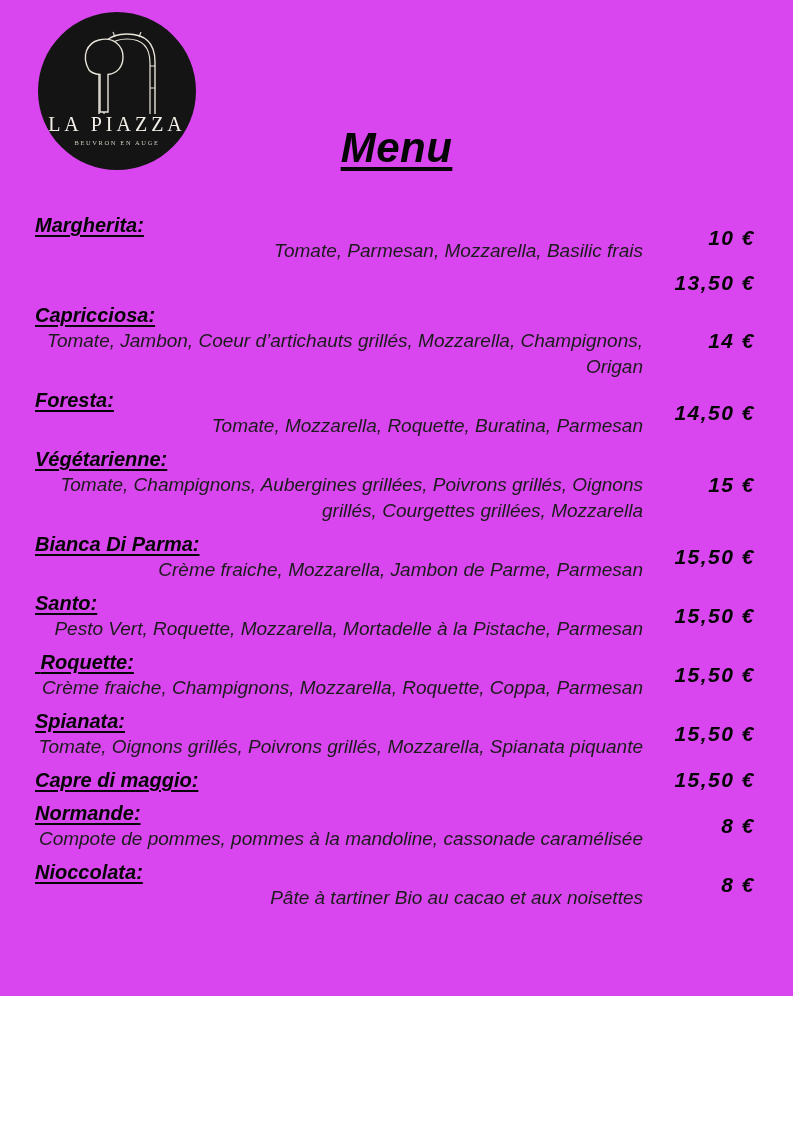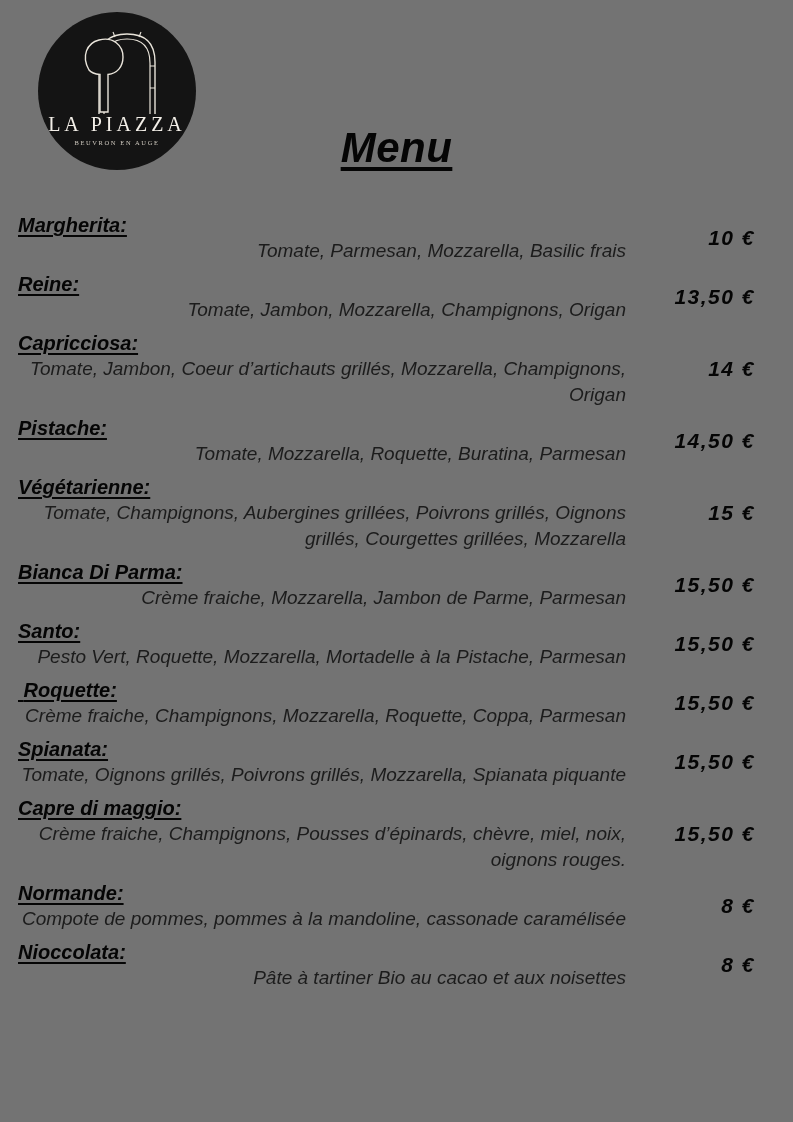--- a/index.html
+++ b/index.html
@@ -1,22 +1,22 @@
 <!DOCTYPE html>
 <html><head>
 <meta charset="utf-8">
 <style>
   * { margin: 0; padding: 0; box-sizing: border-box; }
   html, body { background: #ffffff; }
   .page {
     position: relative;
     width: 793px;
-    height: 1122px;
+    height: 996px;
     margin: 0 auto;
-    background: #737373;
+    background: #d946ef;
     color: #111111;
     font-family: "Liberation Sans", "DejaVu Sans", sans-serif;
     overflow: hidden;
   }
   
   .header { position: relative; height: 198px; }
   .logo-badge {
     position: absolute;
     left: 38px; top: 12px;
     width: 158px; height: 158px;
@@ -55,21 +55,21 @@
     font-style: italic;
     color: #050505;
     letter-spacing: 0.5px;
   }
   .menu-title .underlined {
     text-decoration: underline;
     text-decoration-thickness: 4px;
     text-underline-offset: 5px;
   }
   
-  .menu-list { padding: 14px 38px 0 18px; }
+  .menu-list { padding: 14px 38px 0 35px; }
   .menu-item {
     display: flex;
     align-items: center;
     margin-bottom: 7px;
   }
   .item-left { width: 608px; }
   .item-name {
     font-size: 20px;
     font-weight: 700;
     font-style: italic;
@@ -130,38 +130,34 @@
 
     <div class="menu-item">
       <div class="item-left">
         <div class="item-name">Margherita:</div>
         <div class="item-desc">Tomate, Parmesan, Mozzarella, Basilic frais</div>
       </div>
       <div class="item-price">10 €</div>
     </div>
 
     <div class="menu-item">
-      <div class="item-left">
-        <div class="item-name">Reine:</div>
-        <div class="item-desc">Tomate, Jambon, Mozzarella, Champignons, Origan</div>
-      </div>
       <div class="item-price">13,50 €</div>
     </div>
 
     <div class="menu-item">
       <div class="item-left">
         <div class="item-name">Capricciosa:</div>
         <div class="item-desc">Tomate, Jambon, Coeur d’artichauts grillés, Mozzarella, Champignons, Origan</div>
       </div>
       <div class="item-price">14 €</div>
     </div>
 
     <div class="menu-item">
       <div class="item-left">
-        <div class="item-name">Pistache:</div>
+        <div class="item-name">Foresta:</div>
         <div class="item-desc">Tomate, Mozzarella, Roquette, Buratina, Parmesan</div>
       </div>
       <div class="item-price">14,50 €</div>
     </div>
 
     <div class="menu-item">
       <div class="item-left">
         <div class="item-name">Végétarienne:</div>
         <div class="item-desc">Tomate, Champignons, Aubergines grillées, Poivrons grillés, Oignons grillés, Courgettes grillées, Mozzarella</div>
       </div>
@@ -196,21 +192,20 @@
       <div class="item-left">
         <div class="item-name">Spianata:</div>
         <div class="item-desc">Tomate, Oignons grillés, Poivrons grillés, Mozzarella, Spianata piquante</div>
       </div>
       <div class="item-price">15,50 €</div>
     </div>
 
     <div class="menu-item">
       <div class="item-left">
         <div class="item-name">Capre di maggio:</div>
-        <div class="item-desc">Crème fraiche, Champignons, Pousses d’épinards, chèvre, miel, noix, oignons rouges.</div>
       </div>
       <div class="item-price">15,50 €</div>
     </div>
 
     <div class="menu-item">
       <div class="item-left">
         <div class="item-name">Normande:</div>
         <div class="item-desc">Compote de pommes, pommes à la mandoline, cassonade caramélisée</div>
       </div>
       <div class="item-price">8 €</div>

